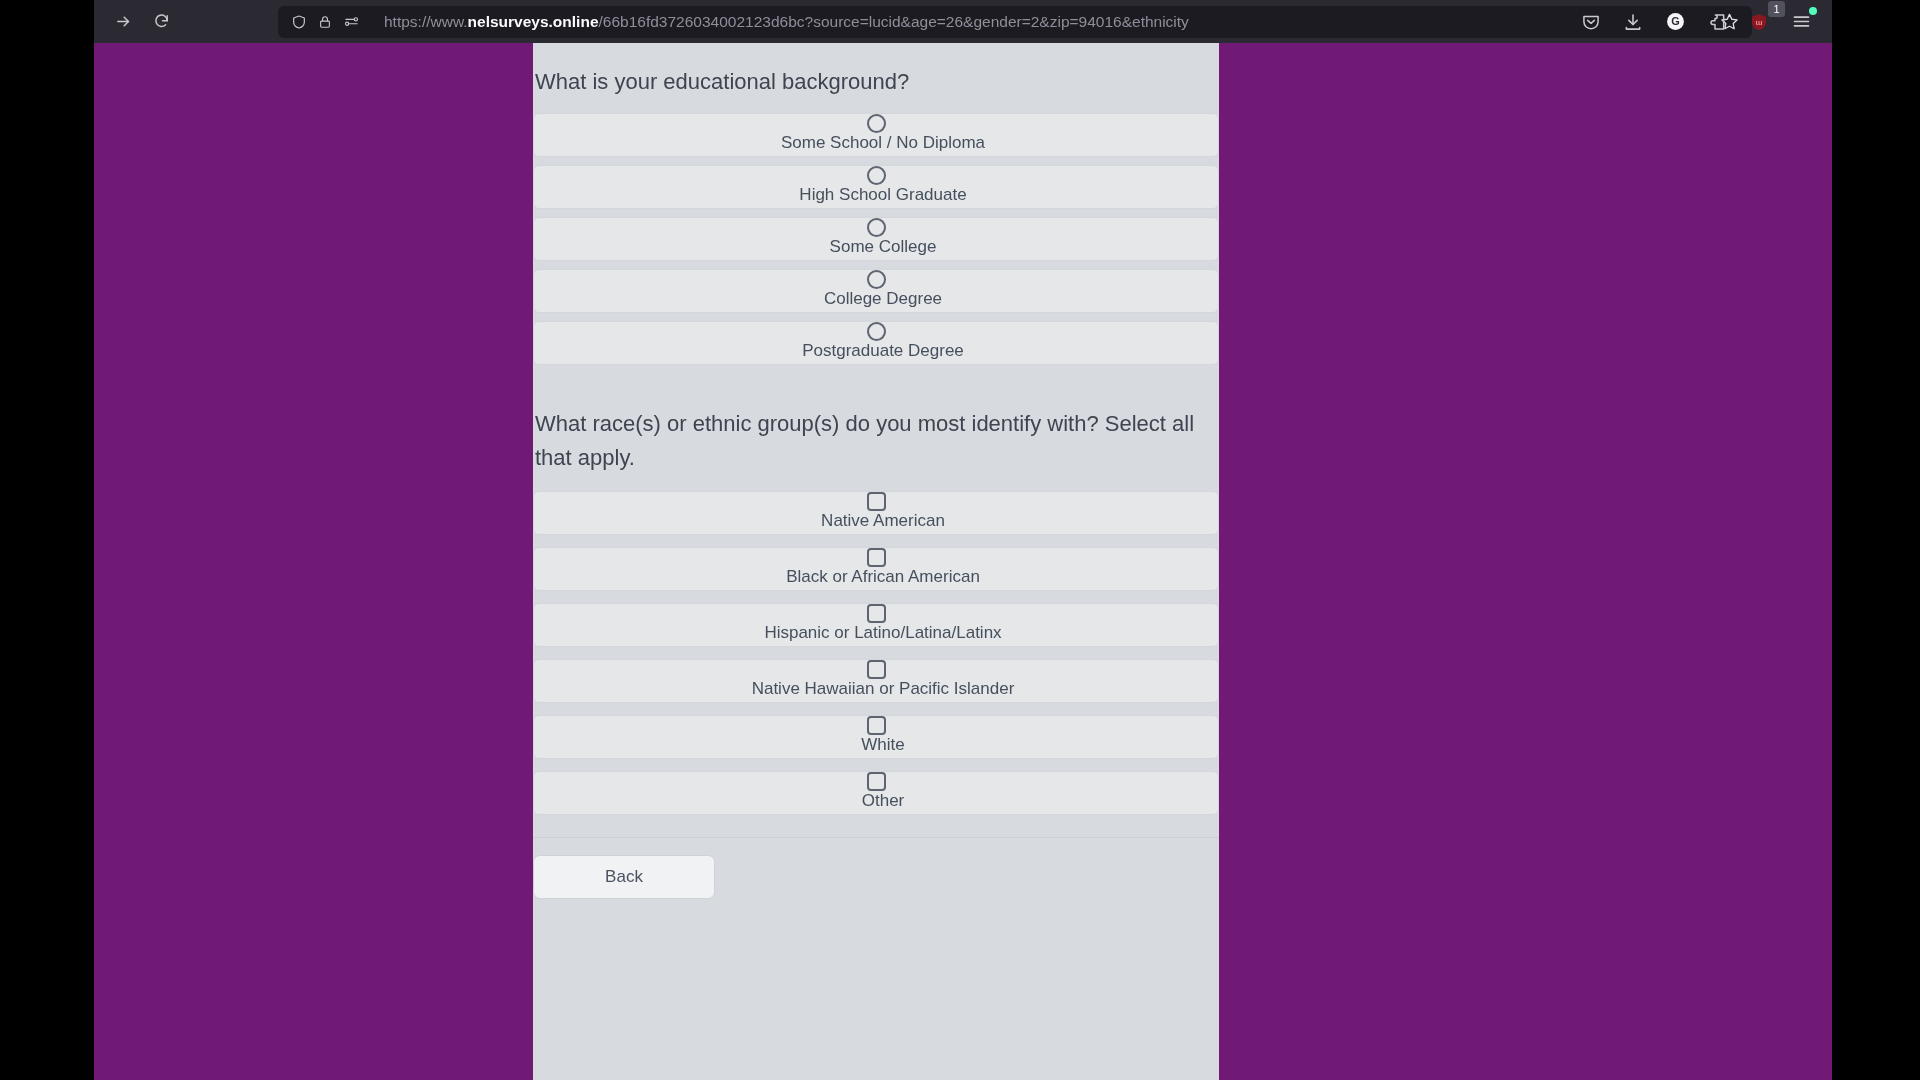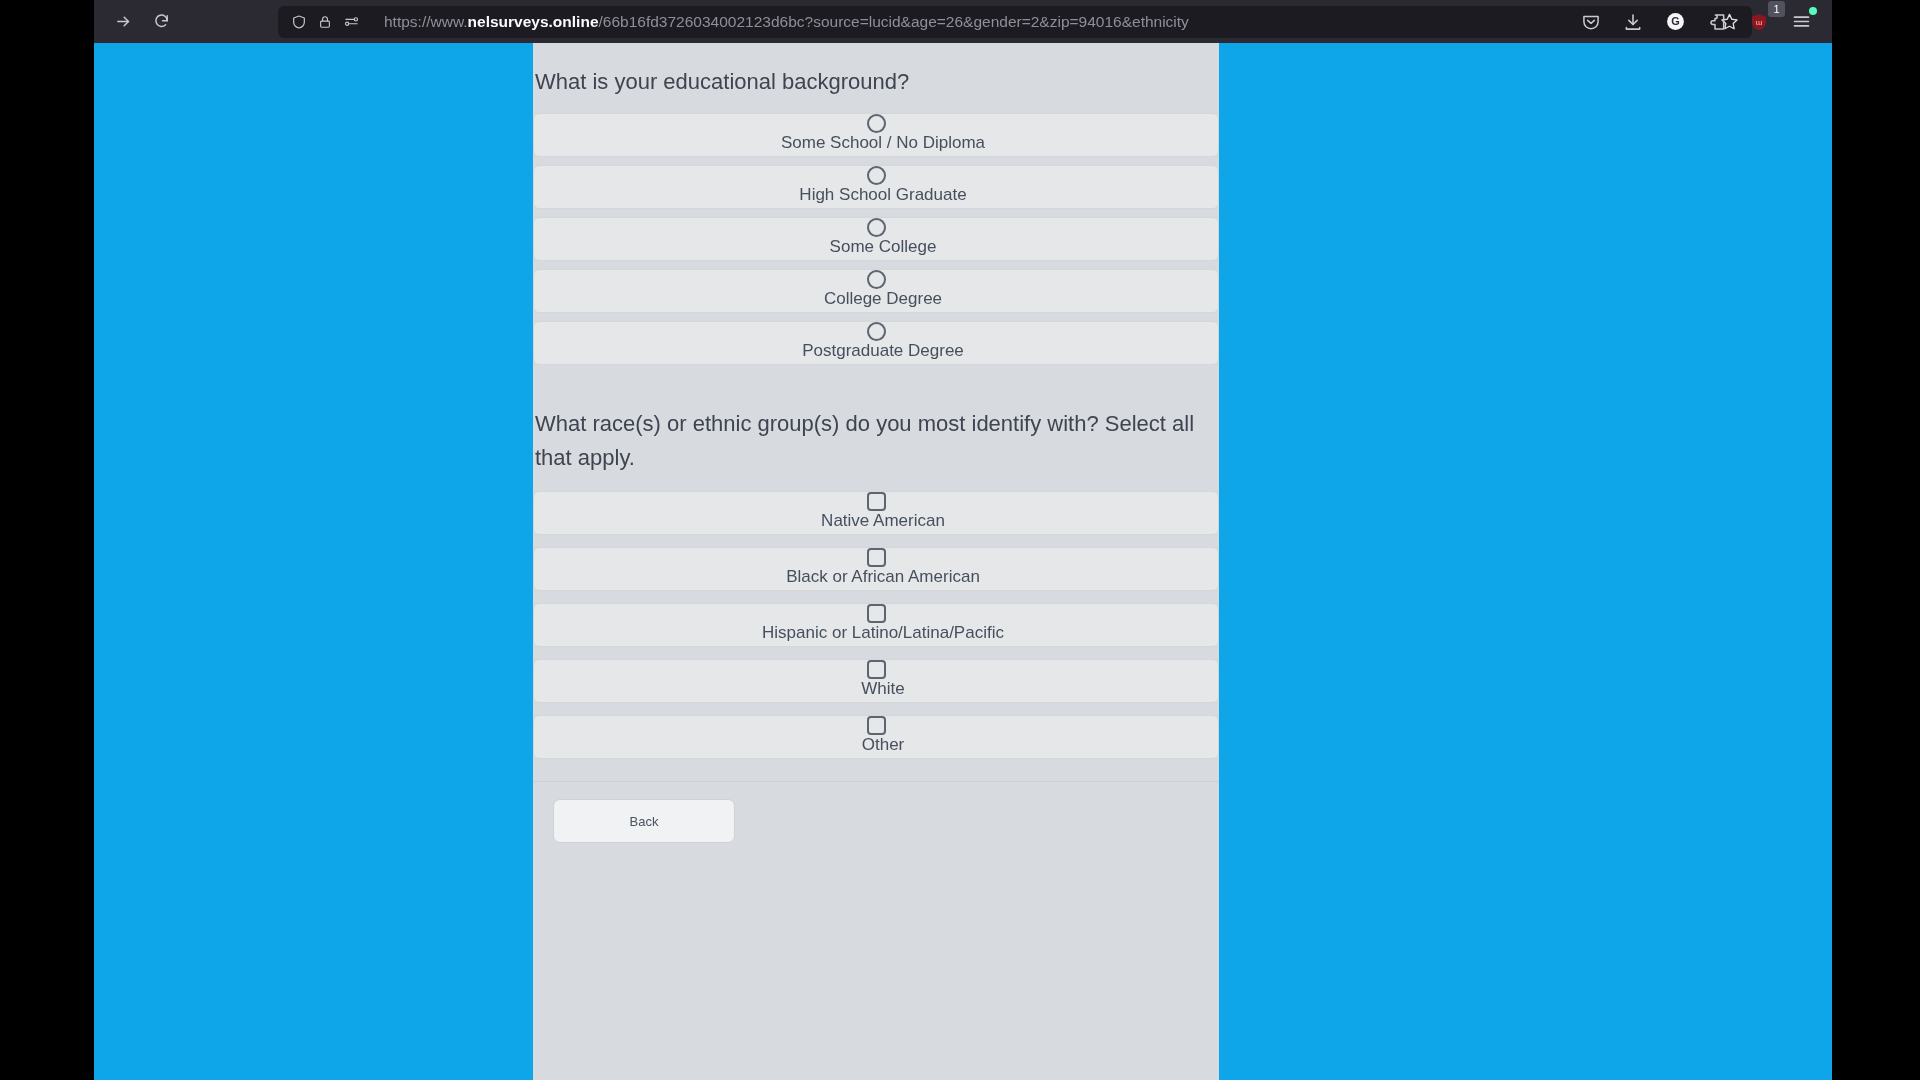--- a/index.html
+++ b/index.html
@@ -86,21 +86,21 @@
   .greendot {
     position: absolute; top: 2px; right: 1px;
     width: 8px; height: 8px; border-radius: 50%;
     background: #54ffbd;
   }
 
   
   #viewport {
     position: absolute;
     top: 43px; left: 0; right: 0; bottom: 0;
-    background: #0ea5e9;
+    background: #701a75;
     overflow: hidden;
   }
   #form-card {
     position: absolute;
     left: 439px; top: 0; width: 686px;
     min-height: 100%;
     background: #d7dade;
     padding: 22px 0 0 0;
   }
   .inner { padding: 0 0px; }
@@ -160,22 +160,22 @@
     margin-top: 22px;
     border-top: 1px solid #cdd0d5;
     padding-top: 17px;
     display: flex;
     gap: 12px;
     align-items: flex-start;
   }
   .btn {
     height: 44px;
     border-radius: 7px;
-    font-size: 13px;
-    display: flex; align-items: center; justify-content: center; margin-left: 20px;
+    font-size: 17px;
+    display: flex; align-items: center; justify-content: center;
   }
   #btn-back {
     width: 182px;
     background: #f1f2f3;
     border: 1px solid #cfd3d7;
     color: #4a5260;
   }
   #btn-next {
     flex: 1 1 auto;
     background: #3b82c4;
@@ -310,21 +310,25 @@
             <div class="opt">
               <span class="checkbox"></span>
               <span class="lbl">Native American</span>
             </div>
             <div class="opt">
               <span class="checkbox"></span>
               <span class="lbl">Black or African American</span>
             </div>
             <div class="opt">
               <span class="checkbox"></span>
-              <span class="lbl">Hispanic or Latino/Latina/Pacific</span>
+              <span class="lbl">Hispanic or Latino/Latina/Latinx</span>
+            </div>
+            <div class="opt">
+              <span class="checkbox"></span>
+              <span class="lbl">Native Hawaiian or Pacific Islander</span>
             </div>
             <div class="opt">
               <span class="checkbox"></span>
               <span class="lbl">White</span>
             </div>
             <div class="opt">
               <span class="checkbox"></span>
               <span class="lbl">Other</span>
             </div>
           </div>

